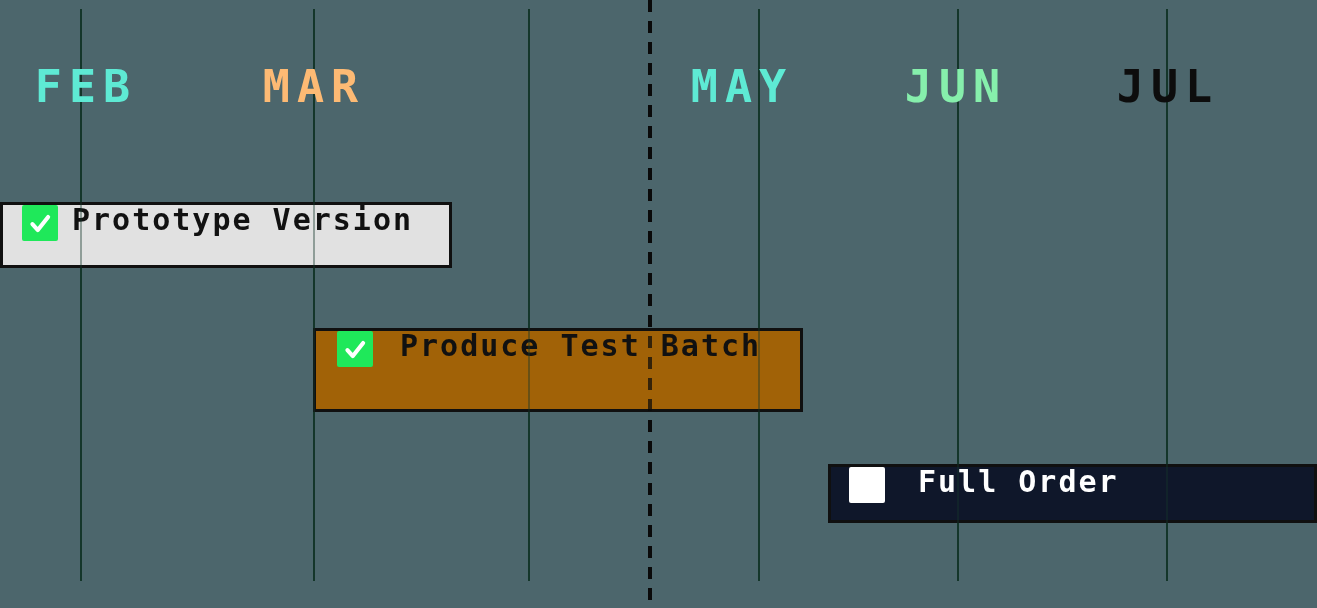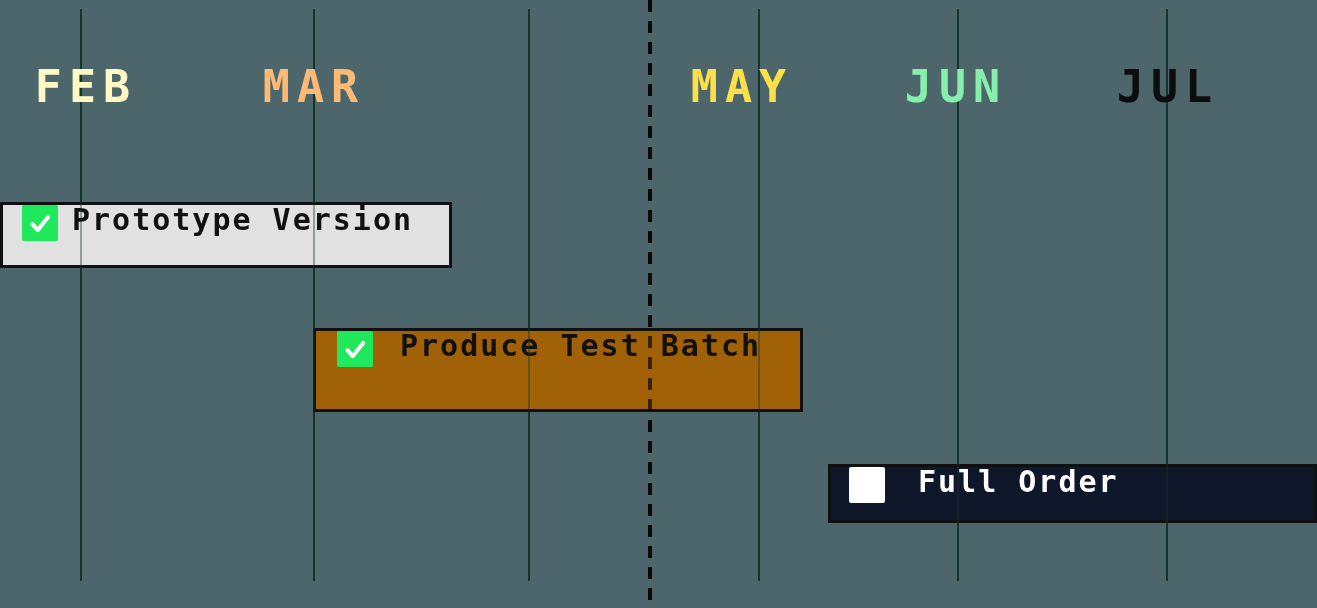--- a/index.html
+++ b/index.html
@@ -77,19 +77,19 @@
   <div id="grid-over" class="layer">
       <div class="vline" style="left: 80px; top: 9px; height: 572px; background: rgba(20, 54, 42, 0.4);"></div>
       <div class="vline" style="left: 313px; top: 9px; height: 572px; background: rgba(20, 54, 42, 0.4);"></div>
       <div class="vline" style="left: 528px; top: 9px; height: 572px; background: rgba(20, 54, 42, 0.4);"></div>
       <div class="vline" style="left: 758px; top: 9px; height: 572px; background: rgba(20, 54, 42, 0.4);"></div>
       <div class="vline" style="left: 957px; top: 9px; height: 572px; background: rgba(20, 54, 42, 0.4);"></div>
       <div class="vline" style="left: 1166px; top: 9px; height: 572px; background: rgba(20, 54, 42, 0.4);"></div>
       <div class="vline dashed" style="left: 648px; top: 0px; height: 608px; background: repeating-linear-gradient(rgba(10, 10, 10, 0.72) 0px, rgba(10, 10, 10, 0.72) 12px, transparent 12px, transparent 21px);"></div>
     </div>
   <div id="labels-layer" class="layer">
-      <div class="month-label" style="left: 86px; color: #fef9c3;">FEB</div>
+      <div class="month-label" style="left: 86px; color: #5eead4;">FEB</div>
       <div class="month-label" style="left: 314px; color: #fdba74;">MAR</div>
-      <div class="month-label" style="left: 742px; color: #fde047;">MAY</div>
+      <div class="month-label" style="left: 742px; color: #5eead4;">MAY</div>
       <div class="month-label" style="left: 956px; color: #86efac;">JUN</div>
       <div class="month-label" style="left: 1168px; color: rgb(13, 13, 13);">JUL</div>
     </div>
 </div>
 
 </body></html>

